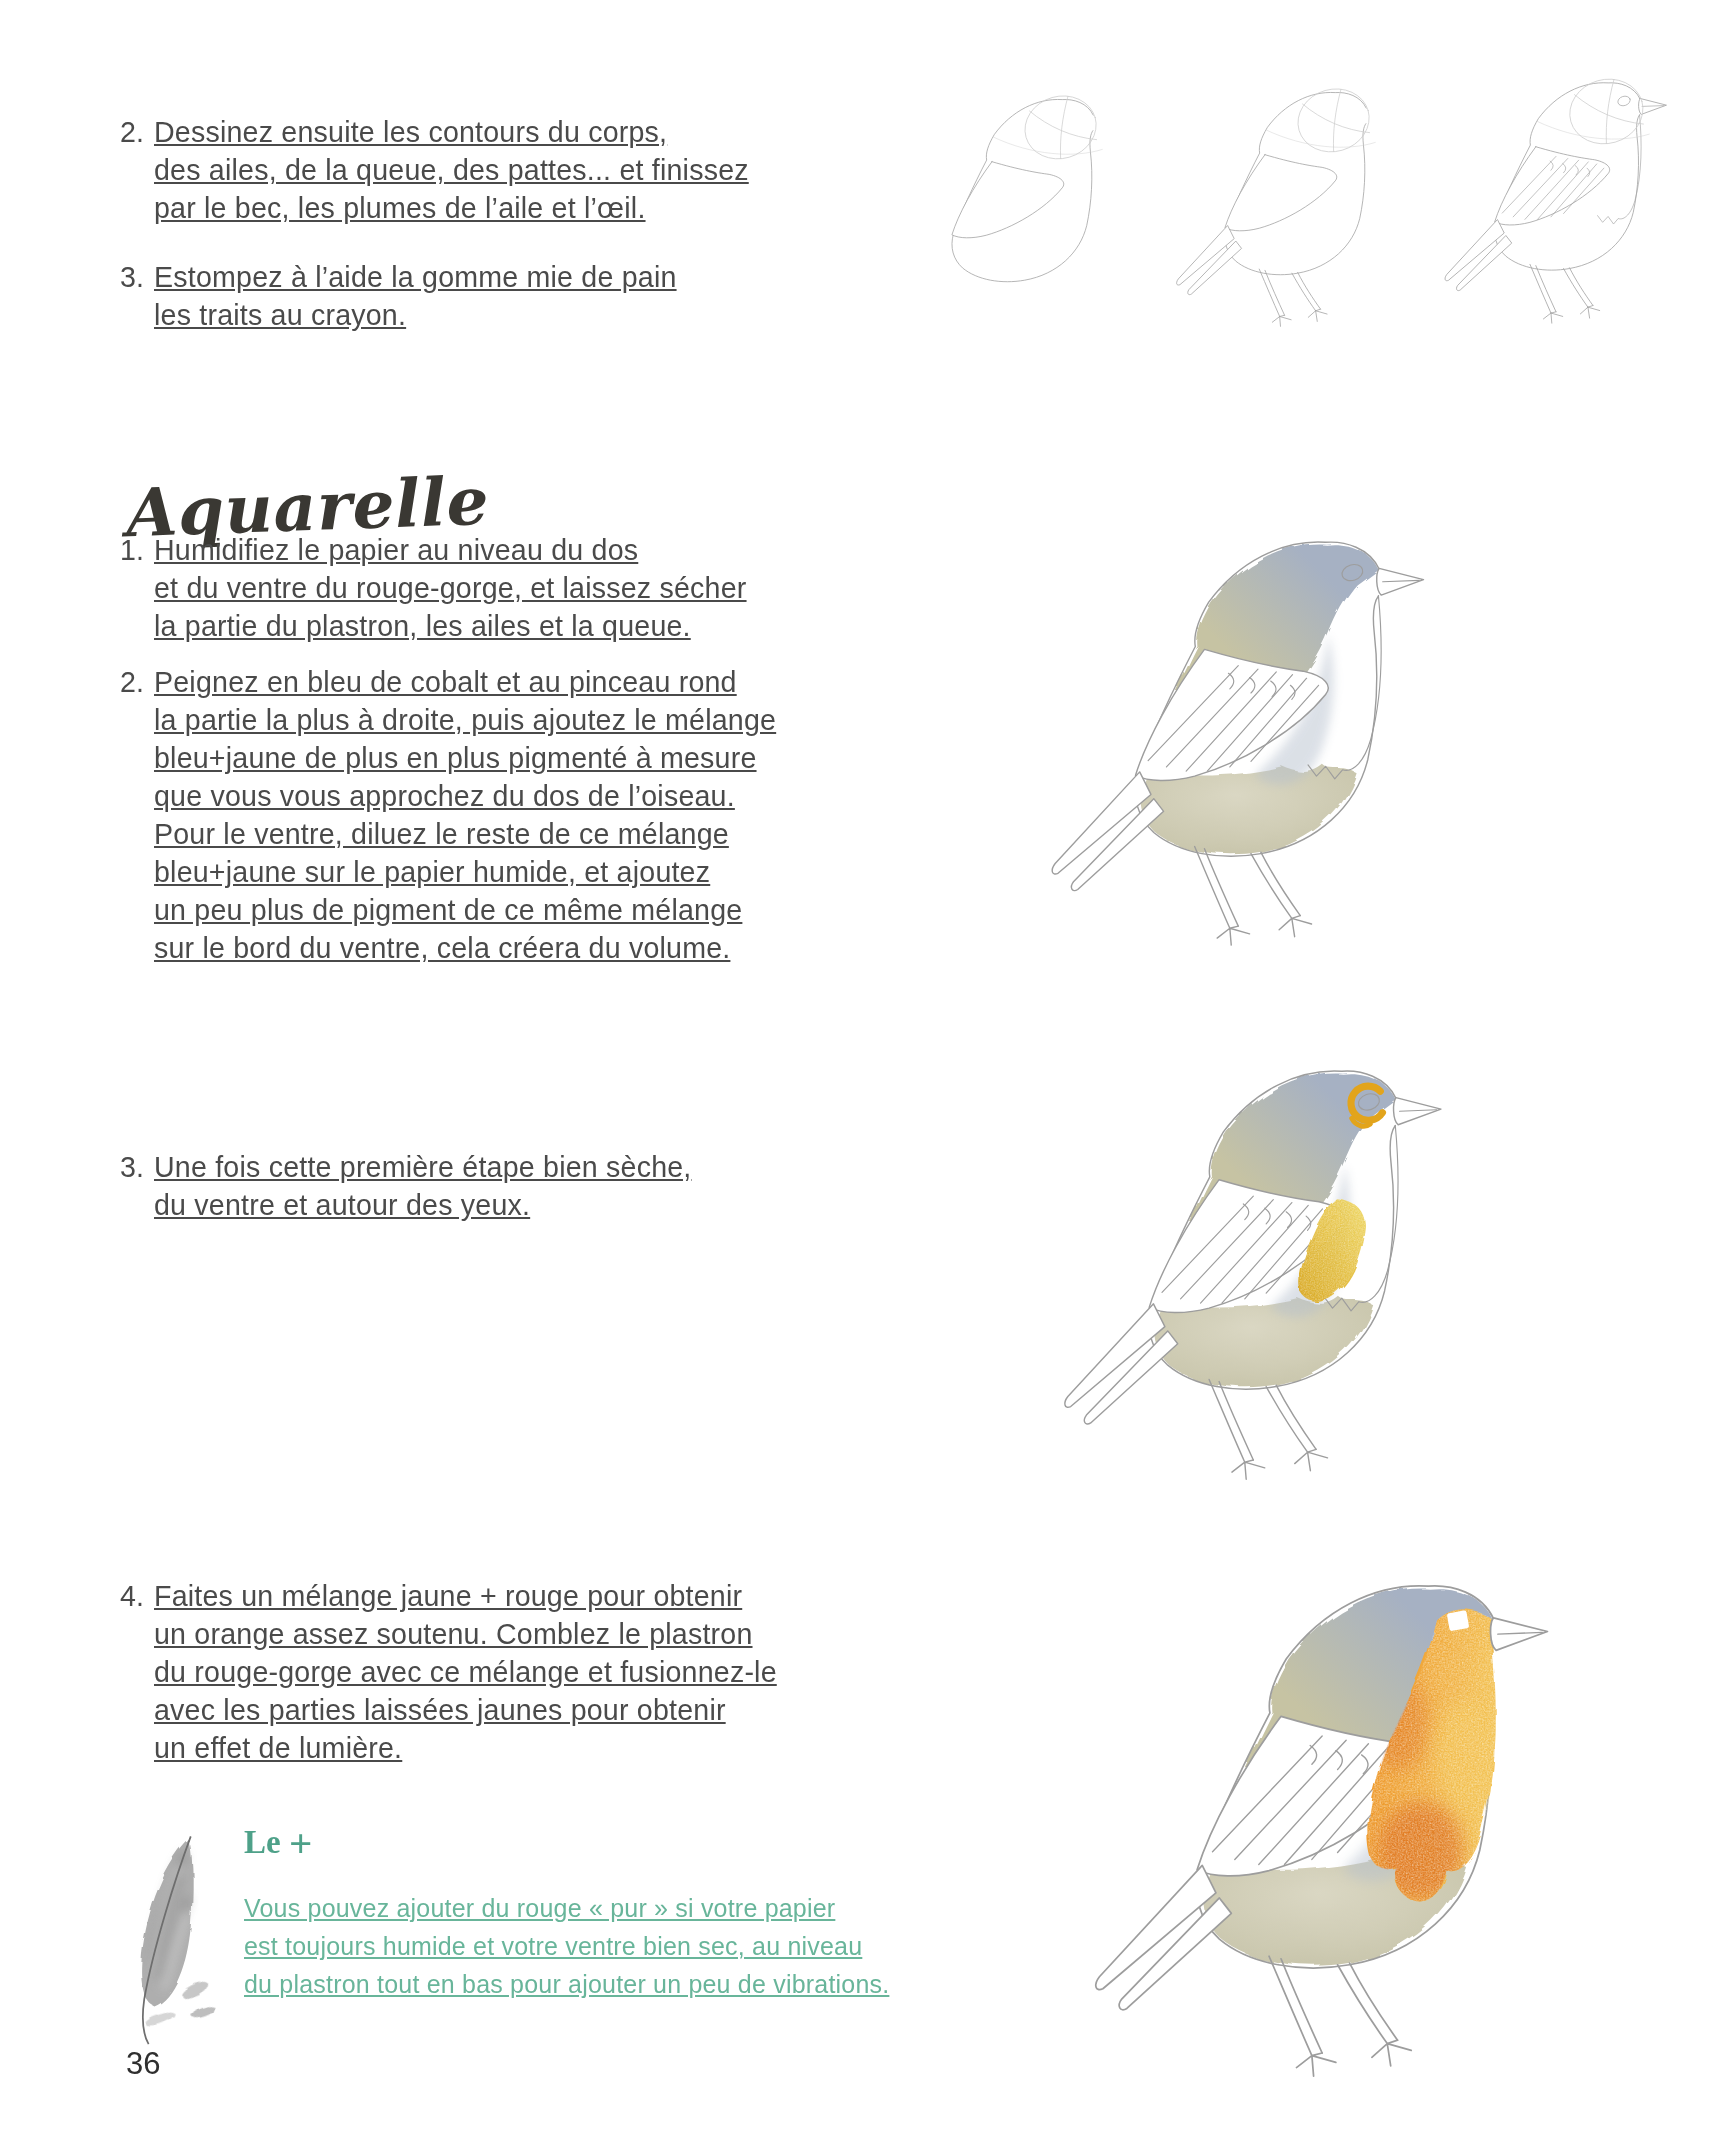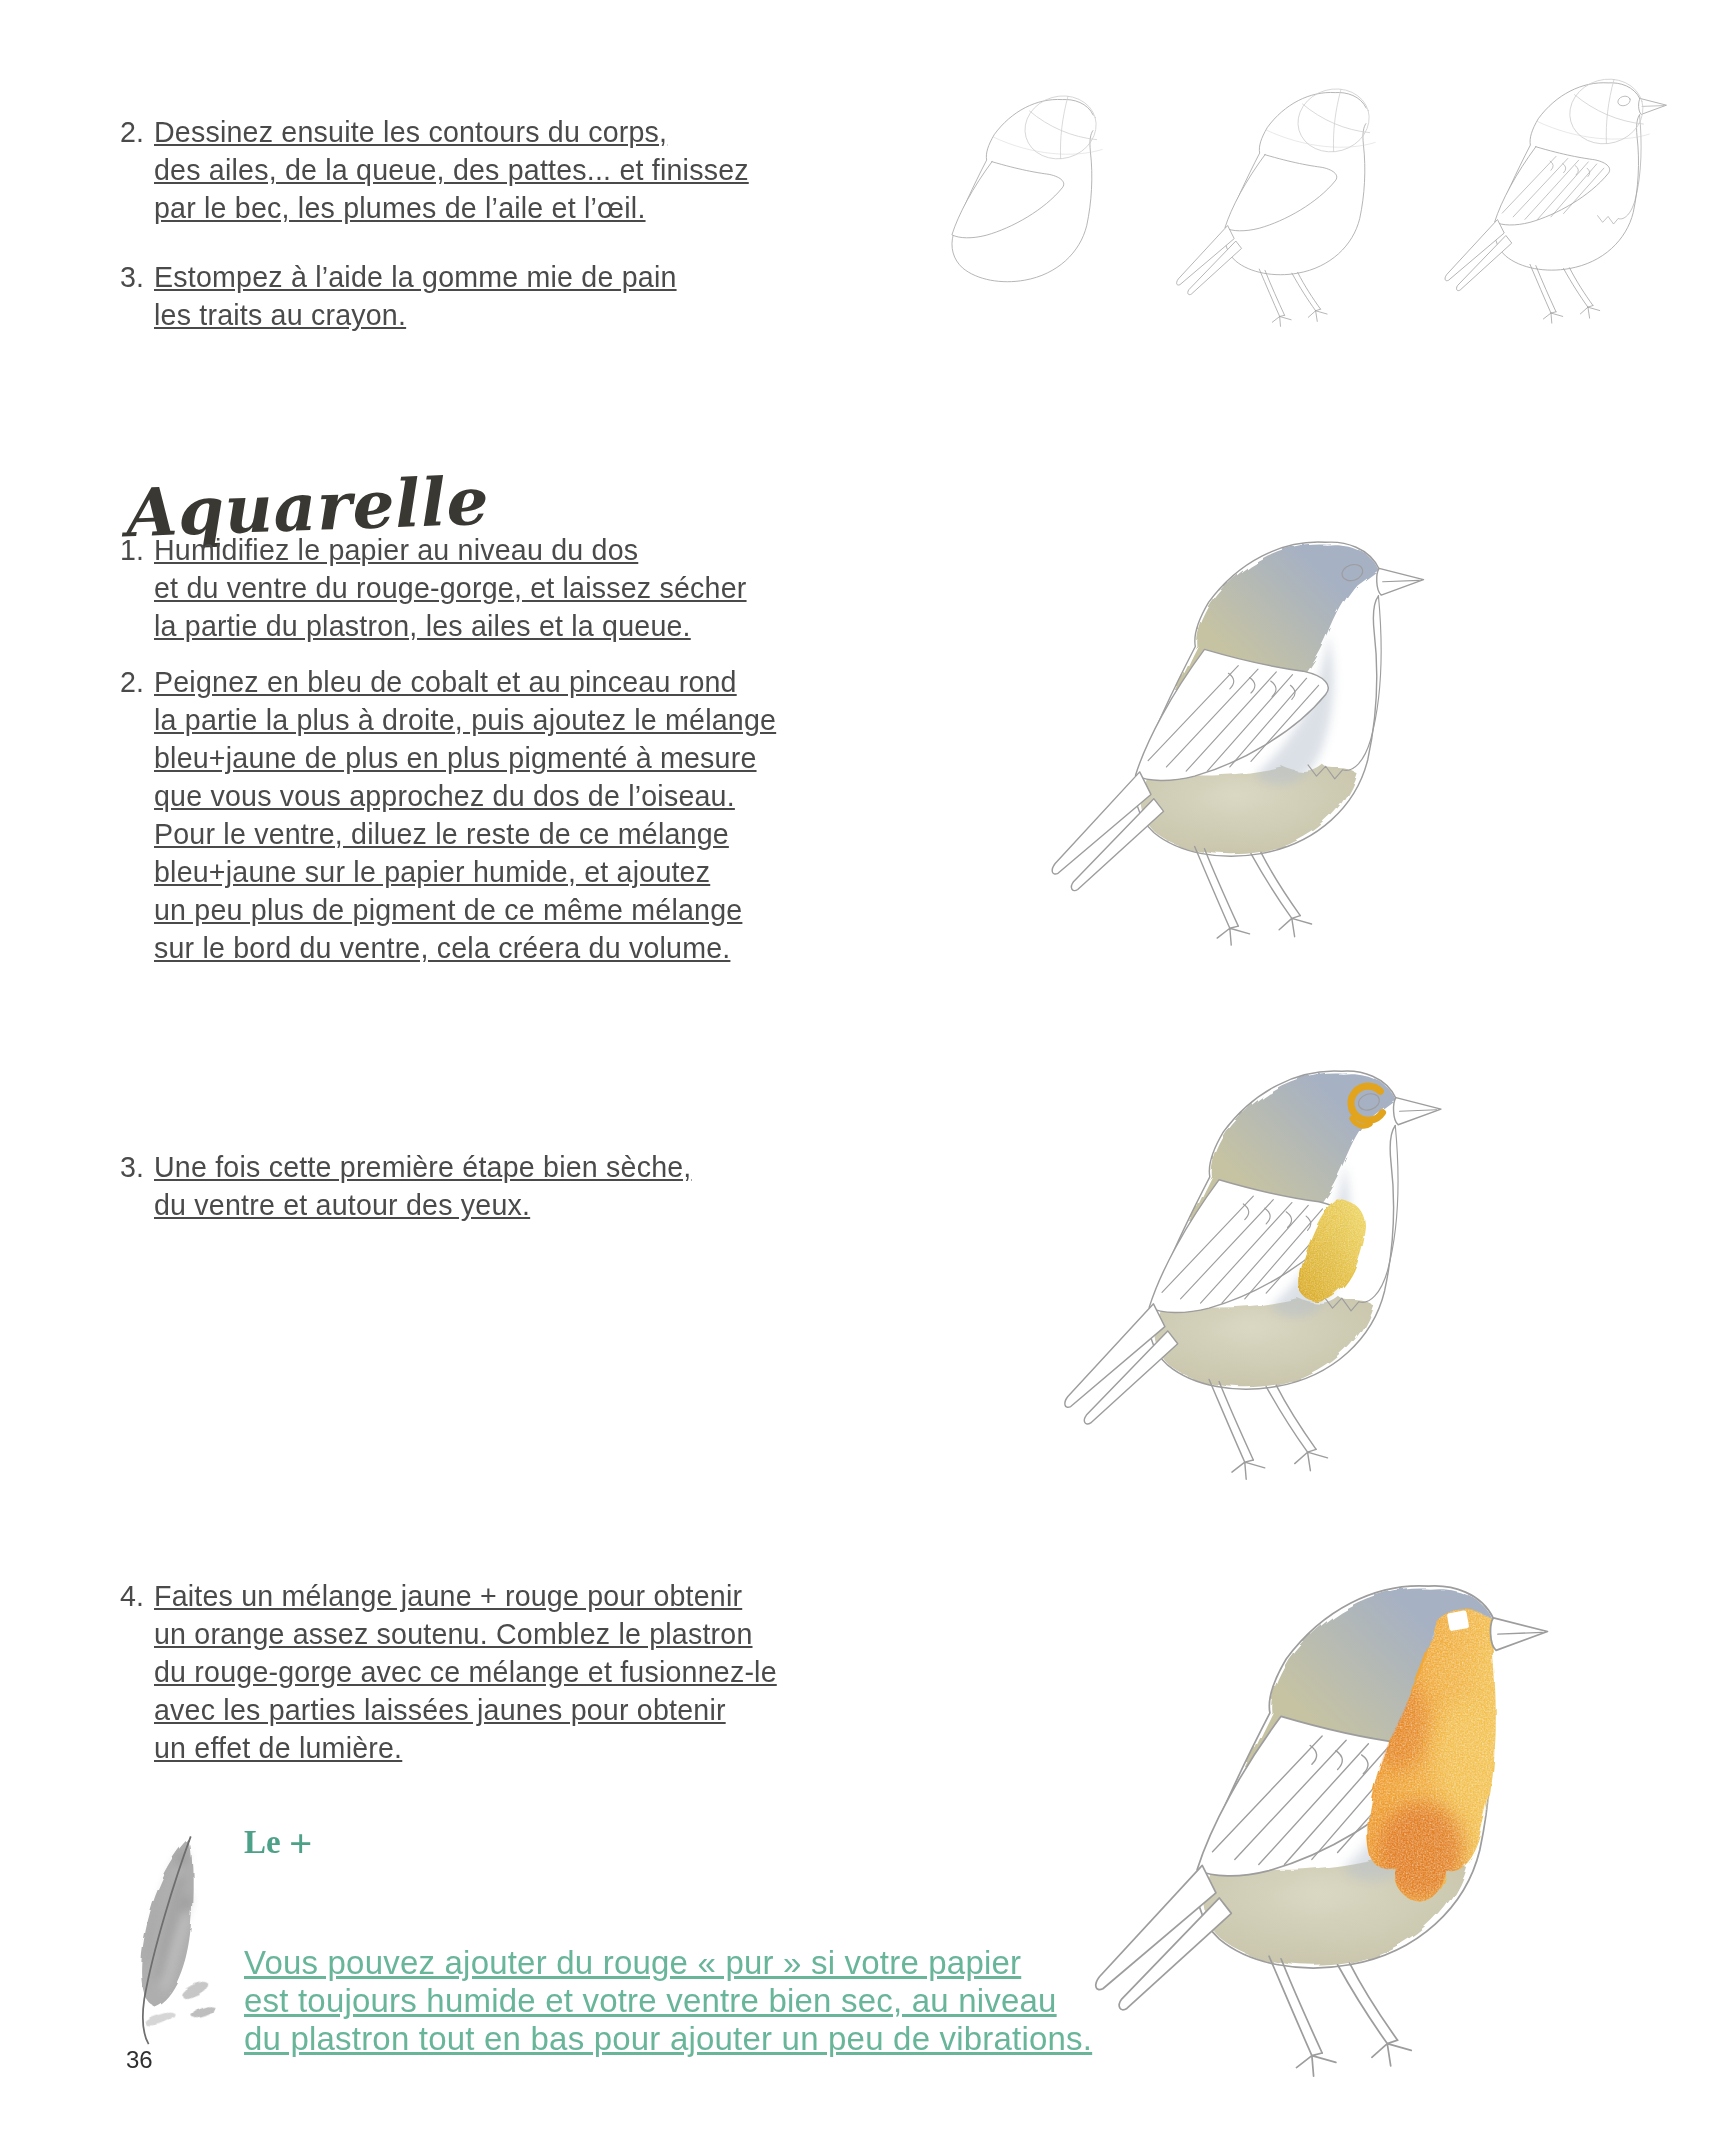--- a/index.html
+++ b/index.html
@@ -12,22 +12,22 @@
   .step .num{width:34px;flex:none;font-size:28.6px;line-height:38px;letter-spacing:0.2px;}
   .step .txt{font-size:28.6px;line-height:38px;letter-spacing:0.2px;}
   .ln{display:block;text-decoration:underline;}
   .title{
     position:absolute;left:126px;top:413px;
     font-family:"DejaVu Serif",serif;font-style:italic;font-weight:bold;
     font-size:66px;color:#3a3833;transform:rotate(-2deg);letter-spacing:0.7px;
   }
   .tip-head{position:absolute;left:244px;top:1819px;color:var(--teal-heading,#4ea189);font-size:33px;font-weight:bold;font-family:Liberation Serif, serif;}
   .tip-head .plus{font-size:41px;font-weight:bold;vertical-align:-3.6px;letter-spacing:0;}
-  .tip-text{position:absolute;left:244px;top:1944px;color:var(--teal-text,#68b59a);font-size:33px;line-height:38px;white-space:nowrap;letter-spacing:0.2px;}
-  .pagenum{position:absolute;left:126px;top:2046px;font-size:24px;color:var(--page-number,#2f2f2f);}
+  .tip-text{position:absolute;left:244px;top:1889px;color:var(--teal-text,#68b59a);font-size:25px;line-height:38px;white-space:nowrap;letter-spacing:0.2px;}
+  .pagenum{position:absolute;left:126px;top:2046px;font-size:31px;color:var(--page-number,#2f2f2f);}
   
   .art{position:absolute;}
   
   .robin path,.robin ellipse,.robin rect{stroke-linecap:round;stroke-linejoin:round;}
   .pencil{stroke:var(--pencil,#9d9d9d);fill:none;stroke-width:2;}
   .pencil-fill{stroke:var(--pencil,#9d9d9d);fill:#ffffff;stroke-width:2;}
   .thin{stroke-width:1.6;}
   .L-bodyFill{fill:#ffffff;stroke:none;}
   .L-backWash{fill:url(#gradBack);stroke:none;}
   .L-bellyWash{fill:url(#gradBelly);stroke:none;}

